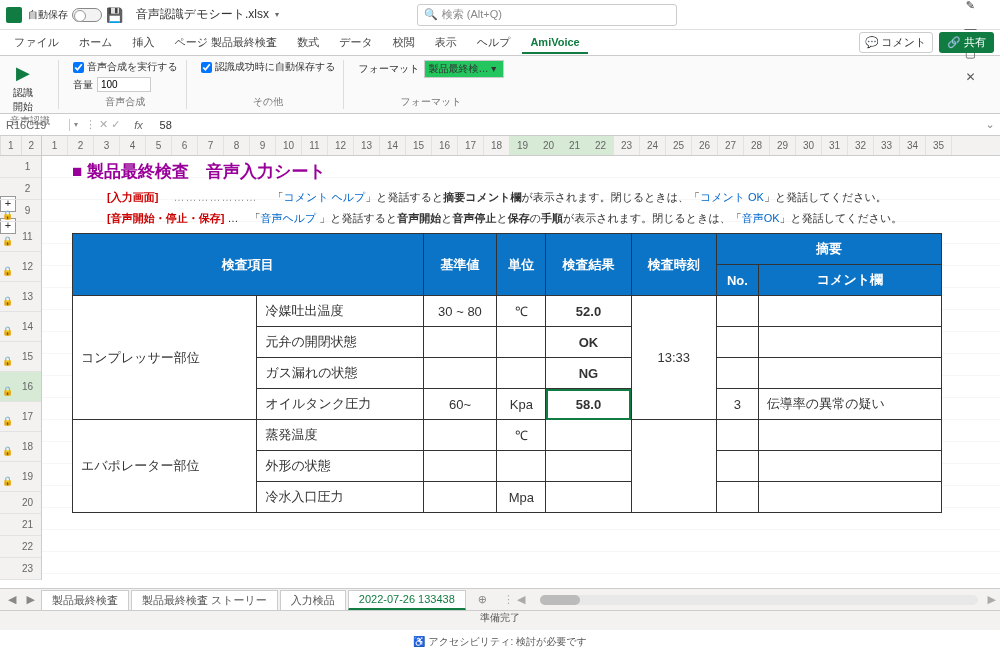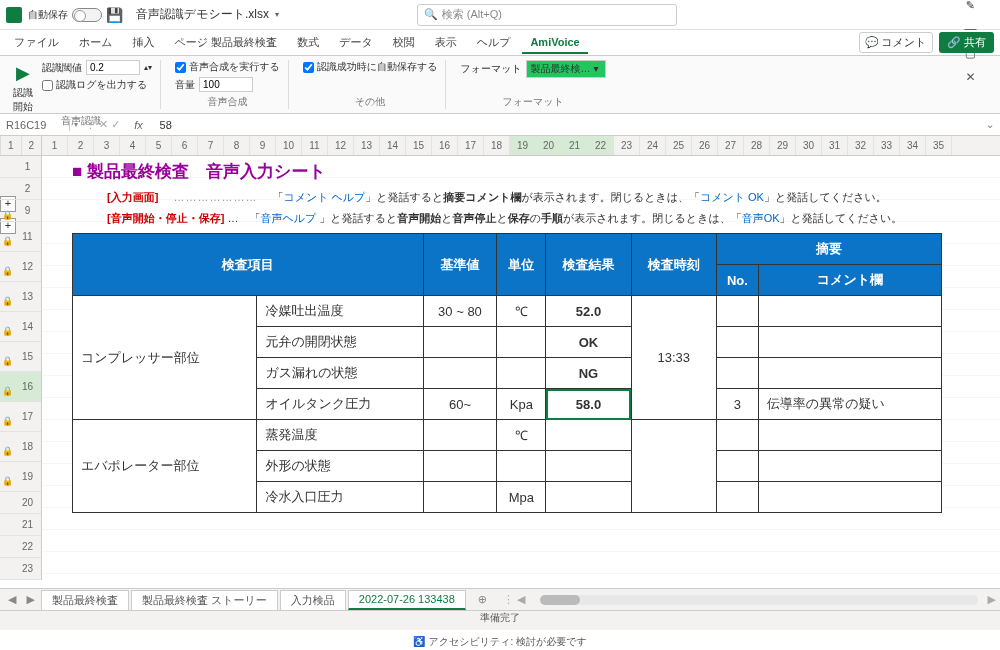--- a/index.html
+++ b/index.html
@@ -136,31 +136,20 @@
   </div>
 </div>
 
 <div class="ribbon-body">
   <div class="r-group">
     <div class="r-group-inner">
       <div style="text-align:center">
         <div class="play-icon">▶</div>
         <div style="font-size:10px;white-space:pre">認識
 開始</div>
-      </div>
-      <div class="small-stack">
-        <div style="display:flex;gap:4px;align-items:center">
-          <span>認識閾値</span>
-          <input class="numbox" value="0.2" style="">
-            <span style="font-size:8px">▴▾</span>
-        </div>
-        <label class="chk">
-            <input type="checkbox" style="">
-            <span>認識ログを出力する</span>
-          </label>
       </div>
     </div>
     <div class="r-grp-label">音声認識</div>
   </div>
   <div class="r-group">
     <div class="small-stack">
       <label class="chk">
           <input type="checkbox" checked="" style="">
           <span>音声合成を実行する</span>
         </label>

